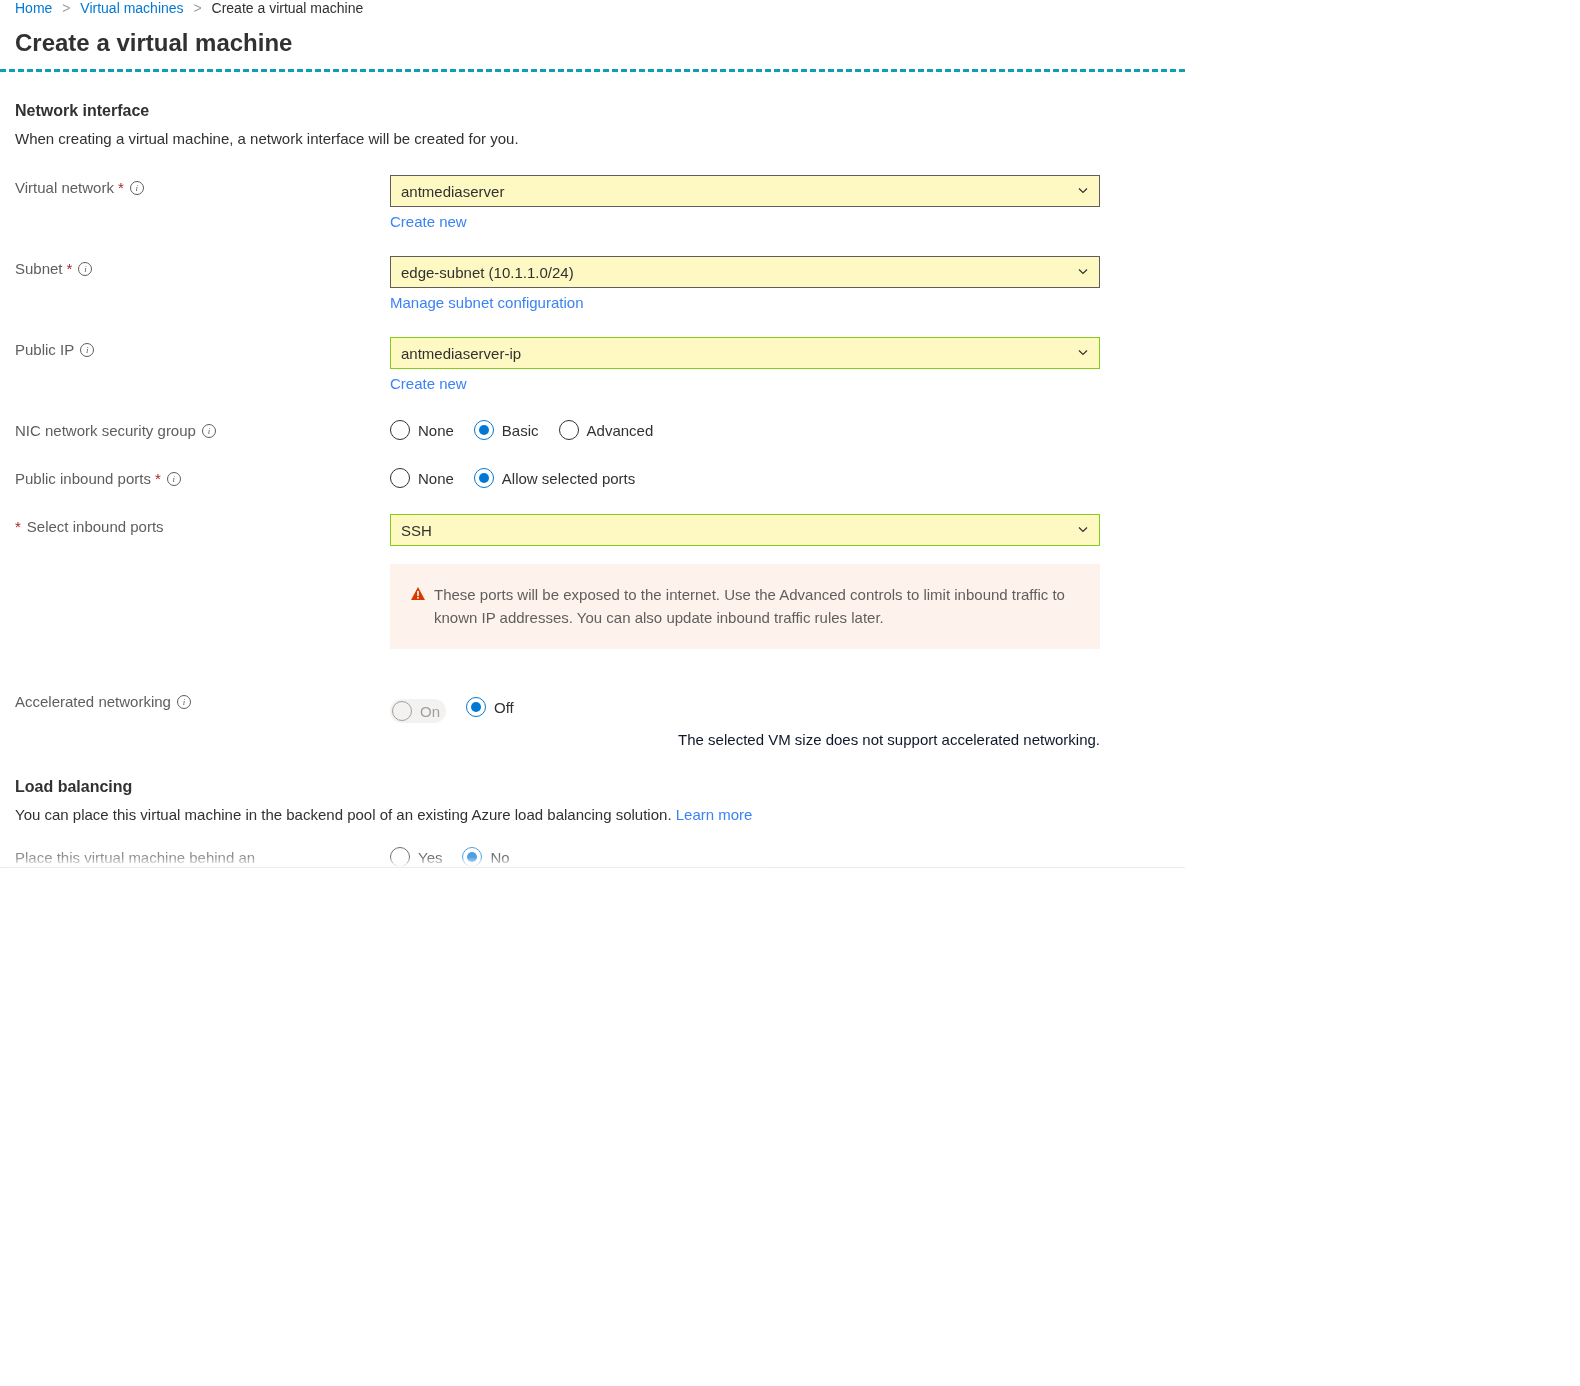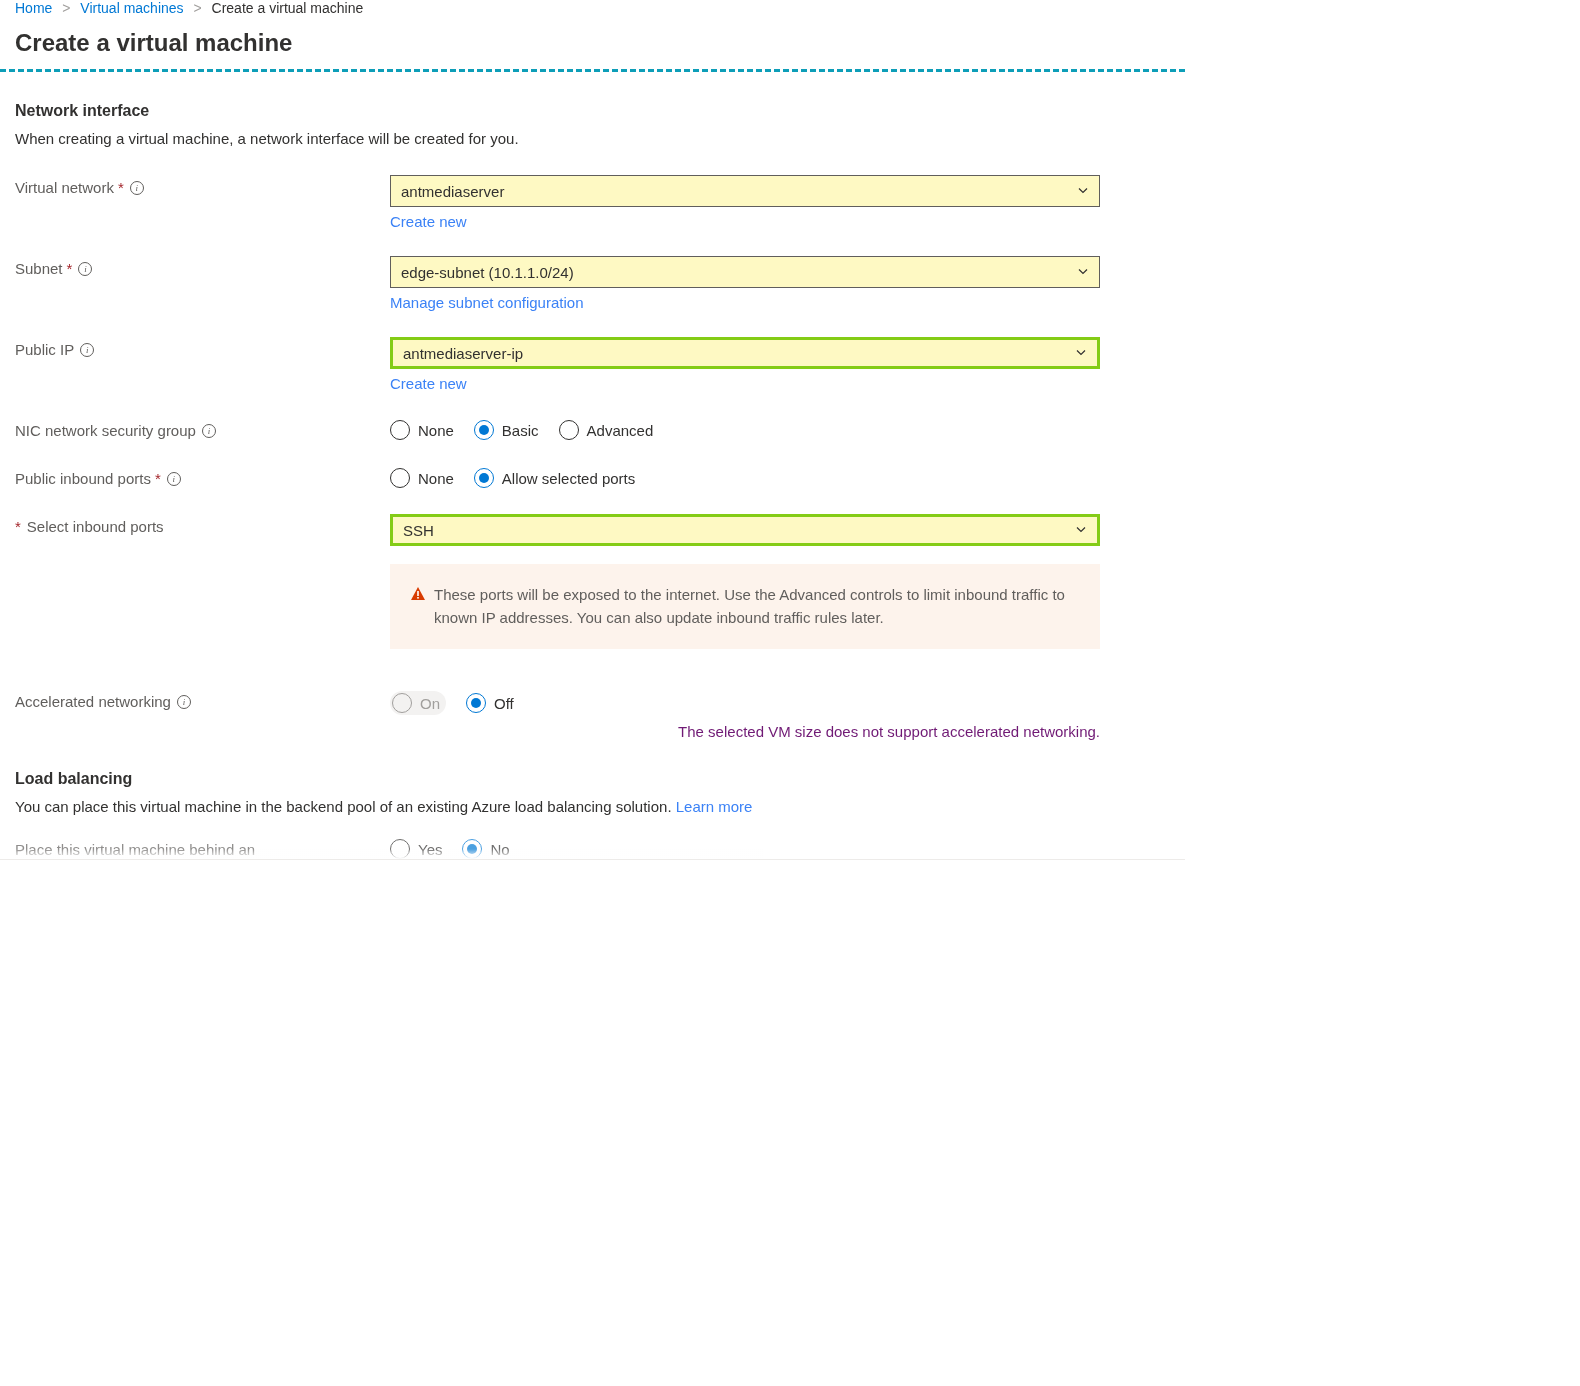--- a/index.html
+++ b/index.html
@@ -88,21 +88,21 @@
       height: 32px;
       border: 1px solid #605e5c;
       background: #fef9c3;
       display: flex;
       align-items: center;
       padding: 0 10px;
       cursor: pointer;
       font-size: 15px;
     }
     .select.highlighted {
-      border: 3px solid #84cc16;
+      border: 1px solid #84cc16;
     }
     .select .chevron {
       position: absolute;
       right: 10px;
       top: 50%;
       transform: translateY(-50%);
     }
     .link {
       color: #3b82f6;
       font-size: 15px;
@@ -168,21 +168,21 @@
       flex-shrink: 0;
       margin-top: 2px;
     }
     .warning-text {
       font-size: 15px;
       color: #605e5c;
       line-height: 1.5;
     }
     .help-text {
       font-size: 15px;
-      color: #701a75;
+      color: #0f172a;
       margin-top: 8px;
     }
     .help-text-right {
       text-align: right;
       width: 710px;
     }
     .fade-bottom {
       position: relative;
     }
     .fade-bottom::after {
@@ -342,21 +342,21 @@
     </div>
   </div>
 
   <div class="form-row" style="margin-top:40px;">
     <div class="form-label">
       <span>Accelerated networking</span>
       <span class="info-icon">i</span>
     </div>
     <div class="form-control">
       <div class="radio-group">
-        <label class="radio" style="background:#f3f2f1;padding:2px 6px 2px 2px;border-radius:12px;">
+        <label class="radio" style="background:#f3f2f1;padding:2px 6px 2px 2px;border-radius:12px;margin-top:8px;">
           <span class="radio-circle disabled"></span>
           <span class="radio-label disabled">On</span>
         </label>
         <label class="radio">
           <span class="radio-circle selected"></span>
           <span class="radio-label">Off</span>
         </label>
       </div>
       <div class="help-text help-text-right">The selected VM size does not support accelerated networking.</div>
     </div>

